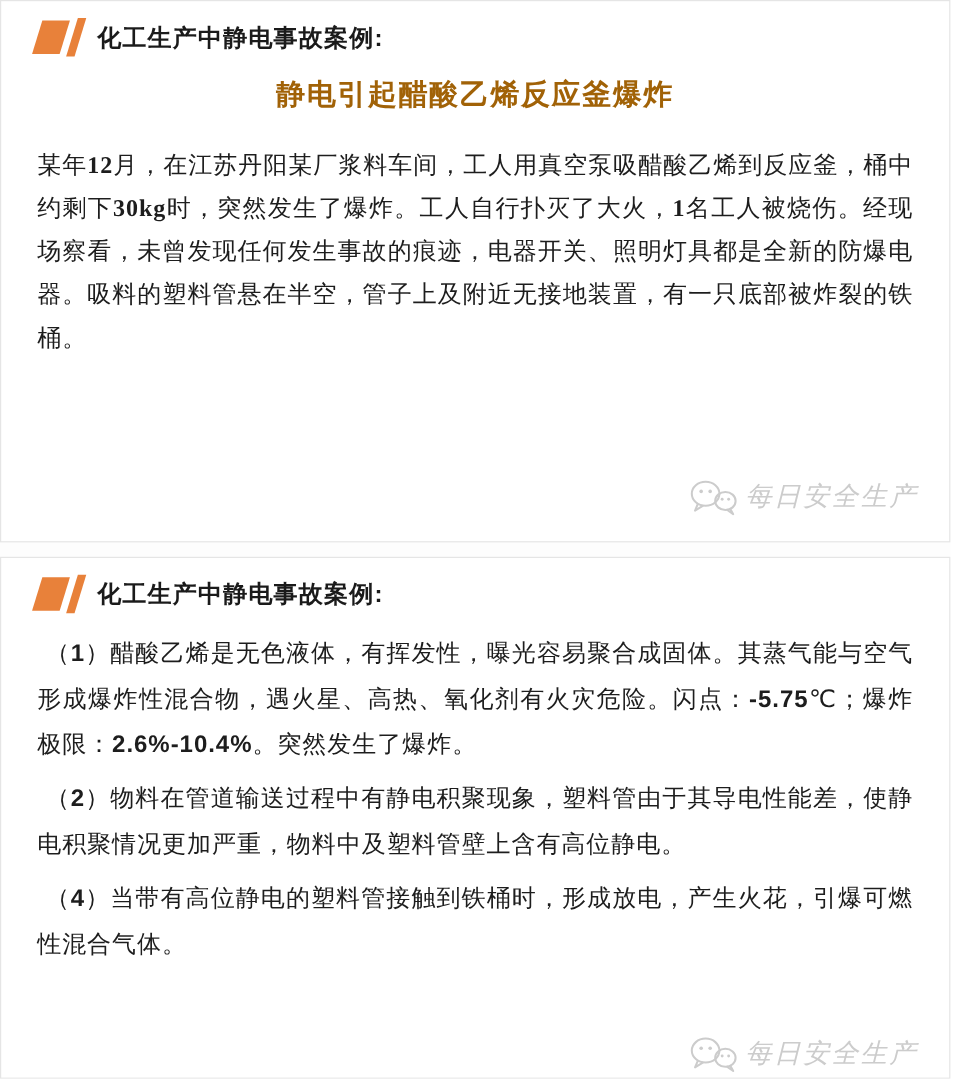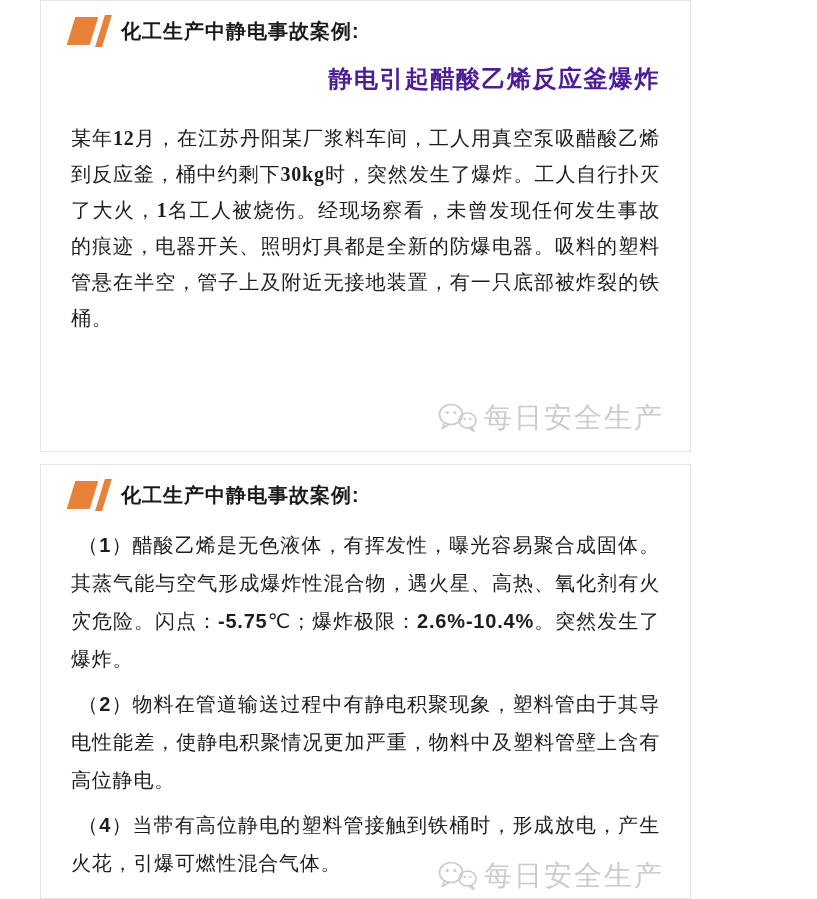--- a/index.html
+++ b/index.html
@@ -2,21 +2,21 @@
 <html><head>
 <meta charset="utf-8">
 <style>
   * { margin: 0; padding: 0; box-sizing: border-box; }
   html, body {
     width: 817px; height: 899px;
     background: #ffffff;
     font-family: "Liberation Sans", "DejaVu Sans", sans-serif;
     overflow: hidden;
   }
-  .page { width: 691px; height: 899px; padding-left: 40px; }
+  .page { width: 792px; height: 899px; }
   .panel {
     background: #ffffff;
     border: 1px solid #e5e5e5;
     position: relative;
     padding: 0 30px;
     overflow: hidden;
   }
   .panel-top { height: 452px; }
   .panel-gap { height: 12px; background: #fdfdfd; }
   .panel-bottom { height: 435px; }
@@ -78,45 +78,46 @@
     color: #1d1d1d;
     text-align: justify;
     text-indent: 7px;
     margin-bottom: 7px;
   }
 
   .watermark {
     position: absolute;
     right: 26px;
     display: flex;
-    align-items: center;
+    align-items: flex-start;
     gap: 6px;
-    font-size: 28px;
+    font-size: 22px;
     letter-spacing: 2px;
     white-space: nowrap;
+    font-style: italic;
   }
   .watermark.wm-top { top: 398px; }
   .watermark.wm-bottom { bottom: 3px; }
   .wm-icon { display: block; flex: 0 0 auto; }
 </style>
 </head>
 <body>
 
 <div class="page">
 
   <section class="panel panel-top">
     <div class="hdr-row">
       <span class="mark">
         <i class="p1" style="background-color: rgb(232, 129, 58);"></i>
         <i class="p2" style="background-color: rgb(232, 129, 58);"></i>
       </span>
       <h1 class="hdr-title">化工生产中静电事故案例:</h1>
     </div>
 
-    <h2 class="case-title" style="color: #4c1d95; text-align: right;">静电引起醋酸乙烯反应釜爆炸</h2>
+    <h2 class="case-title" style="color: #a16207;">静电引起醋酸乙烯反应釜爆炸</h2>
 
     <p class="body-text"><span>某年</span><span class="b">12</span><span>月，在江苏丹阳某厂浆料车间，工人用真空泵吸醋酸乙烯到反应釜，桶中约剩下</span><span class="b">30kg</span><span>时，突然发生了爆炸。工人自行扑灭了大火，</span><span class="b">1</span><span>名工人被烧伤。经现场察看，未曾发现任何发生事故的痕迹，电器开关、照明灯具都是全新的防爆电器。吸料的塑料管悬在半空，管子上及附近无接地装置，有一只底部被炸裂的铁桶。</span></p>
 
     <div class="watermark wm-top" style="color: rgb(204, 204, 204);">
       <svg class="wm-icon" width="42" height="32" viewBox="0 0 42 32">
         <g fill="none" stroke="currentColor" stroke-width="1.7" stroke-linejoin="round">
           <ellipse cx="15" cy="12.5" rx="11.5" ry="10"></ellipse>
           <path d="M8.5 21 L6.2 26.5 L13 22.3"></path>
           <ellipse cx="31.5" cy="18.5" rx="8.5" ry="7.5"></ellipse>
           <path d="M35.5 25 L38 29.5 L32.5 25.6"></path>

